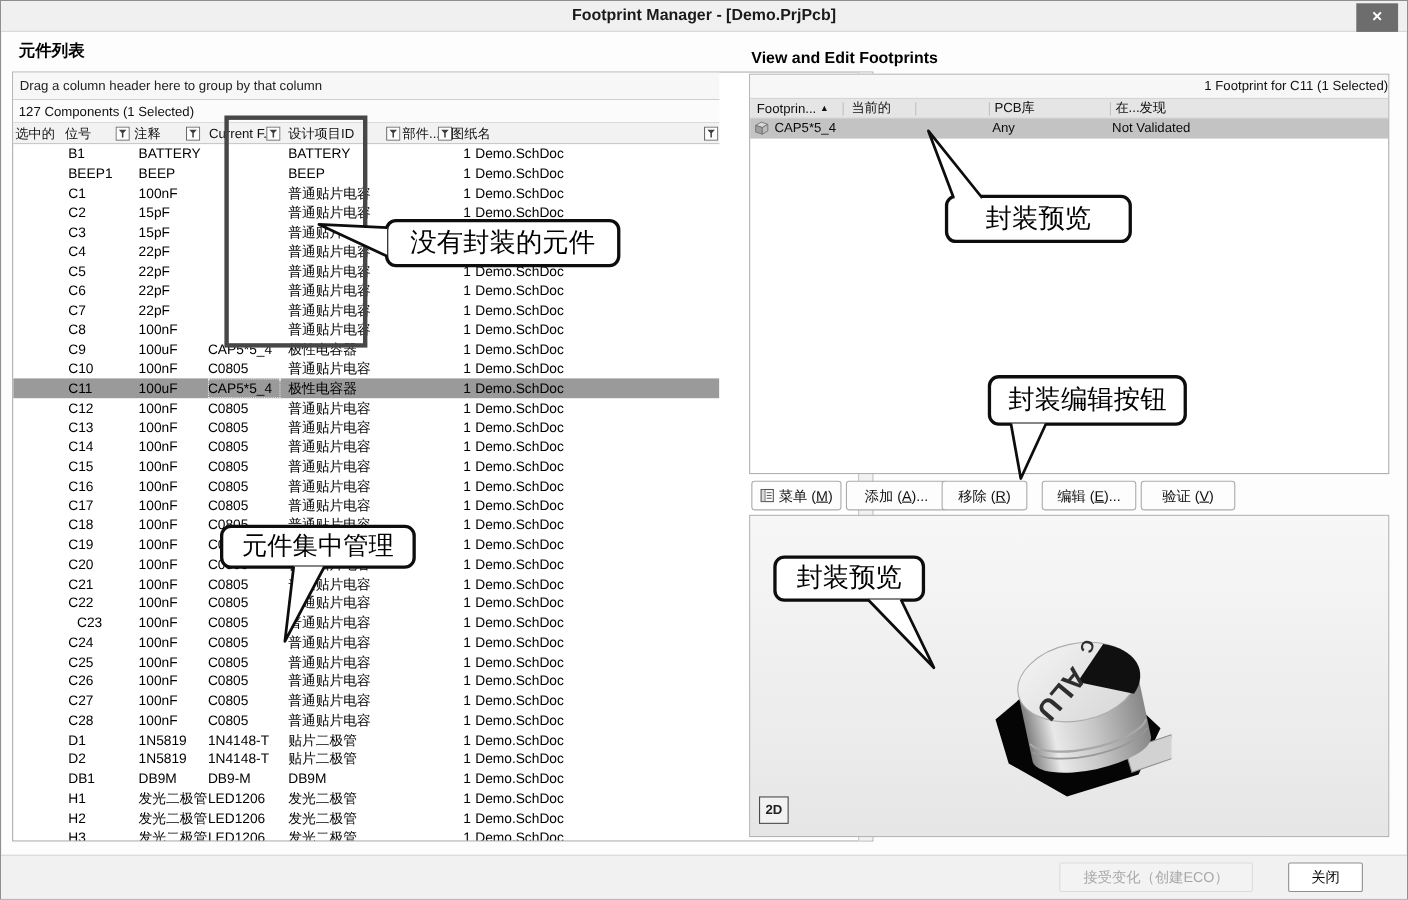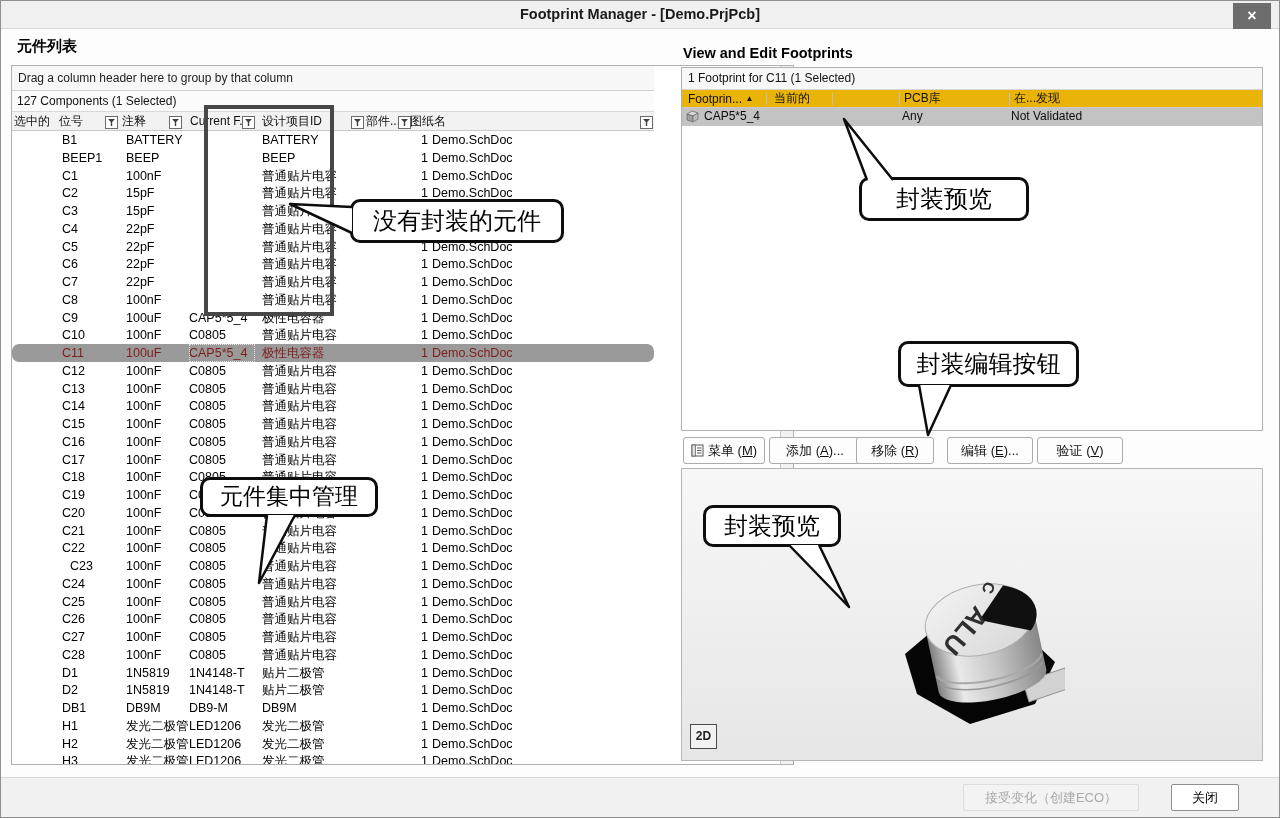--- a/index.html
+++ b/index.html
@@ -22,41 +22,41 @@
   .groupband{position:absolute;left:0;top:0;width:642px;height:25px;background:#f7f7f7;
              border-bottom:1px solid #cfcfcf;font-size:12px;color:#222;line-height:24px;padding-left:6px;}
   .countband{position:absolute;left:0;top:25px;width:642px;height:21px;background:#fbfbfb;
              border-bottom:1px solid #d8d8d8;font-size:12px;color:#111;line-height:20px;padding-left:5px;}
   .hdrrow{position:absolute;left:0;top:46px;width:642px;height:19px;background:#f2f2f2;
           border-bottom:1px solid #c9c9c9;}
   .hcell{position:absolute;top:0;height:19px;line-height:18px;font-size:12px;color:#111;white-space:nowrap;}
   .ficon{position:absolute;top:3px;width:13px;height:13px;}
   .rows{position:absolute;left:0;top:65px;width:642px;height:633px;overflow:hidden;}
   .row{position:absolute;left:0;width:642px;}
-  .row.sel{background:#9a9a9a;color:#7f1d1d;border-radius:7px;}
+  .row.sel{background:#9a9a9a;color:#000000;}
   .cell{position:absolute;top:0;font-size:12.5px;white-space:nowrap;color:inherit;}
   .cell.focuscell{outline:1px dotted #e3e3e3;outline-offset:-1px;}
   .vscroll{position:absolute;right:0;top:0;width:13px;height:698px;background:#f2f2f2;
            border-left:1px solid #c6c6c6;}
   .sarrow{position:absolute;left:1px;width:11px;height:12px;}
   .sarrow.up{top:2px;}
   .sarrow.down{bottom:2px;}
   .sarrow::after{content:"";position:absolute;left:2px;border-left:4px solid transparent;
                  border-right:4px solid transparent;}
   .sarrow.up::after{top:3px;border-bottom:6px solid #8a8a8a;}
   .sarrow.down::after{top:3px;border-top:6px solid #8a8a8a;}
   .sthumb{position:absolute;left:2px;top:20px;width:9px;height:162px;background:#ababab;border-radius:5px;}
   
   .hlrect{position:absolute;left:203px;top:104px;width:130px;height:211px;border:4px solid #474747;z-index:6;}
   
   .rtable{position:absolute;left:680px;top:66px;width:582px;height:364px;background:#fff;
           border:1px solid #b0b0b0;}
   .rsummary{position:absolute;left:0;top:0;width:100%;height:22px;background:#f7f7f7;
-            border-bottom:1px solid #d5d5d5;font-size:12px;color:#111;line-height:21px;padding-left:6px;}
-  .rhdr{position:absolute;left:0;top:22px;width:100%;height:18px;background:#eab308;
+            border-bottom:1px solid #d5d5d5;font-size:12px;color:#111;line-height:21px;padding-left:6px;text-align:right;}
+  .rhdr{position:absolute;left:0;top:22px;width:100%;height:18px;background:#e5e5e5;
         border-bottom:1px solid #cbcbcb;font-size:12px;}
   .rh{position:absolute;top:0;height:18px;line-height:17px;color:#111;white-space:nowrap;}
   .rsep{position:absolute;top:3px;width:1px;height:12px;background:#c0c0c0;}
   .sort{font-size:8px;vertical-align:2px;}
   .rrow{position:absolute;left:0;top:40px;width:580px;height:18px;background:#c3c3c3;font-size:12px;}
   .rc{position:absolute;top:0;height:18px;line-height:17px;color:#0c0c0c;white-space:nowrap;}
   .fpicon{position:absolute;left:3px;top:2px;}
   
   .btnrow{position:absolute;left:682px;top:436px;height:27px;}
   .fpb{position:absolute;top:0;height:27px;background:#fdfdfd;border:1px solid #ababab;border-radius:3px;

